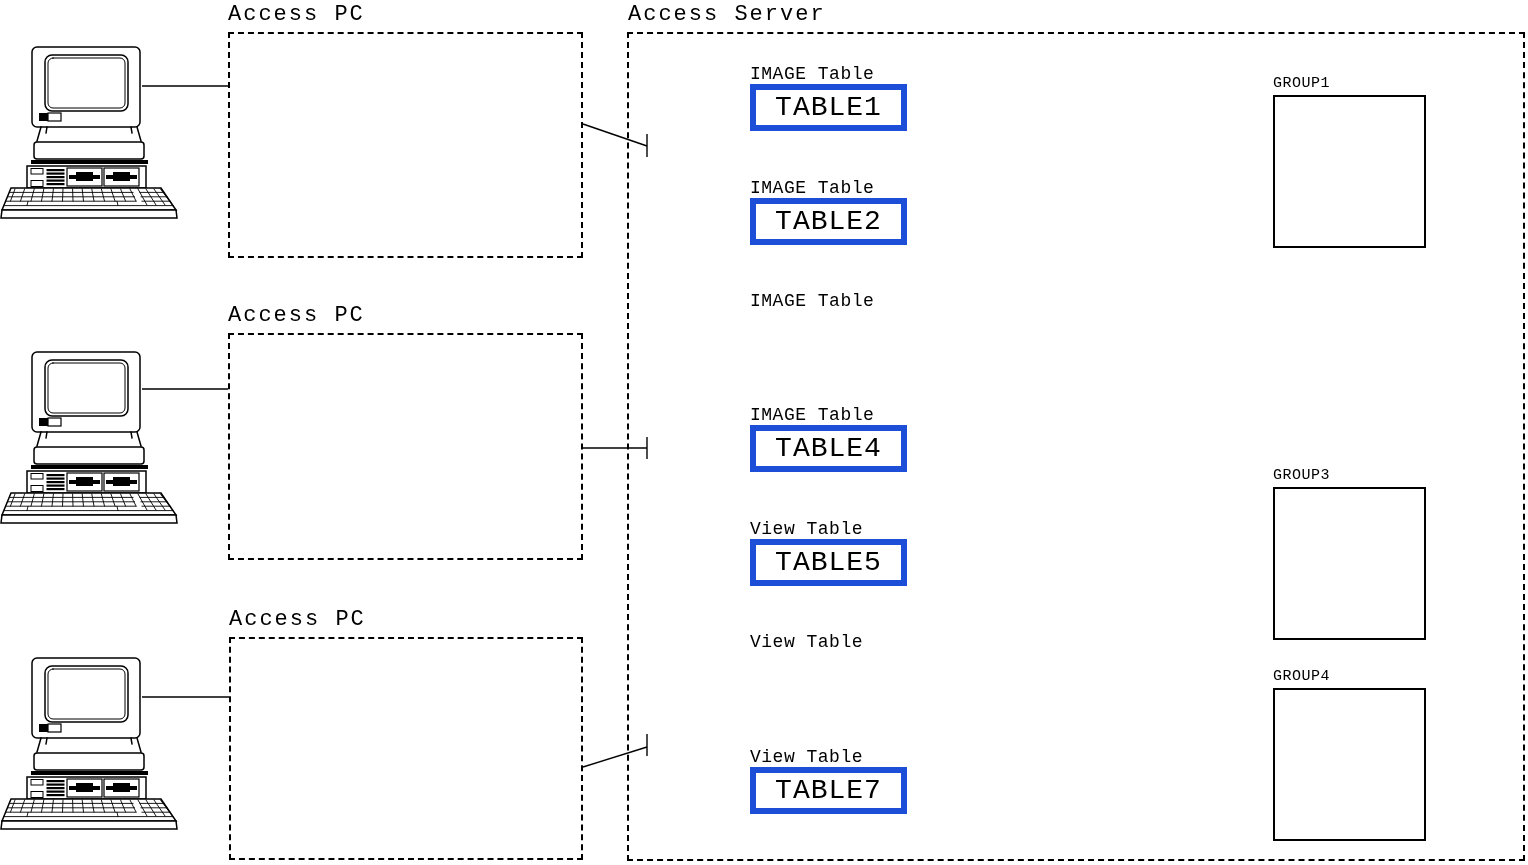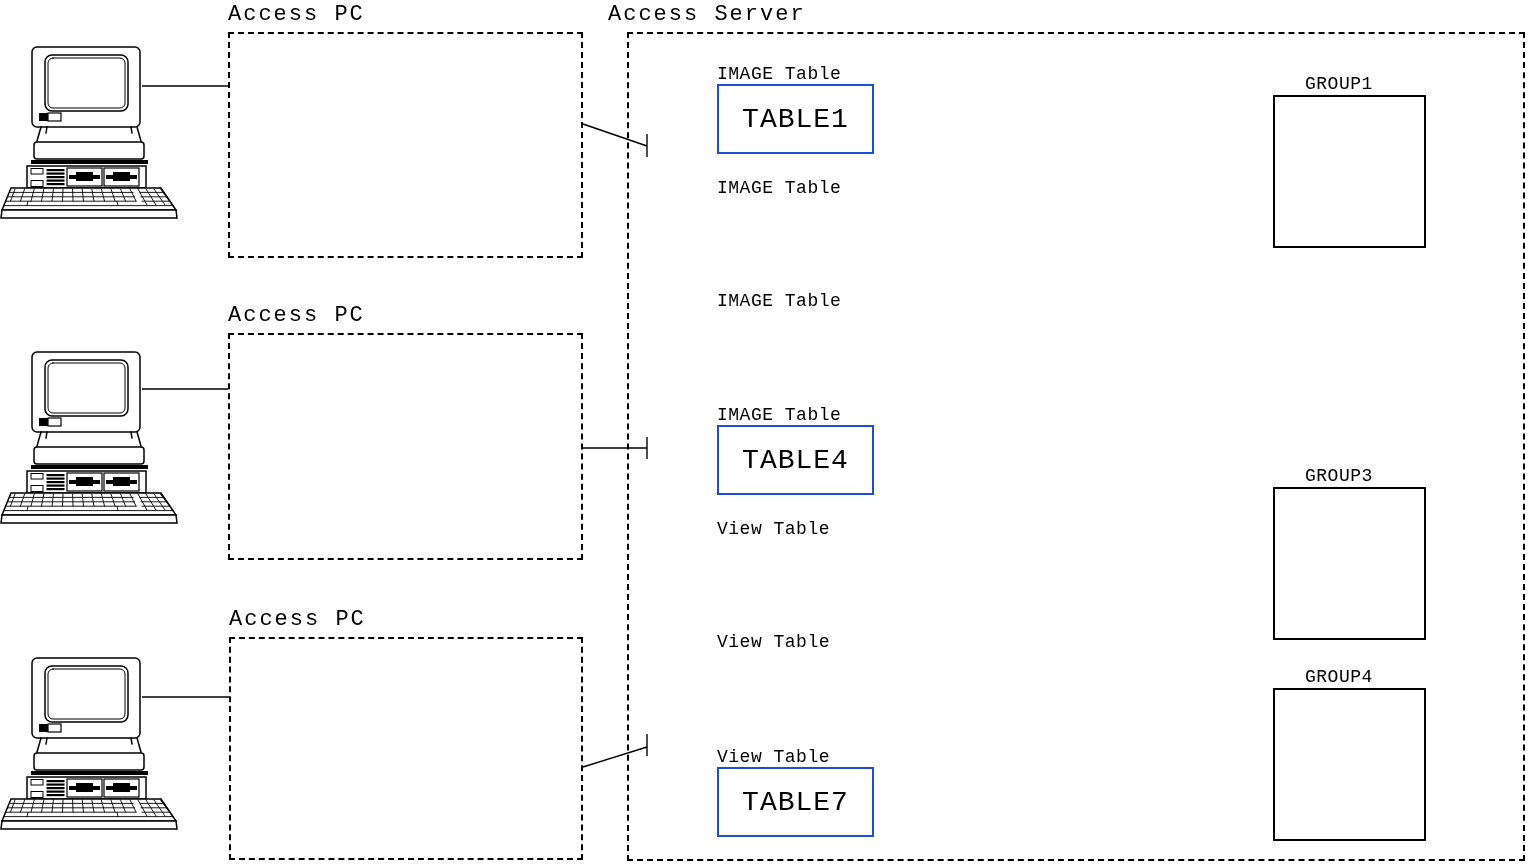--- a/index.html
+++ b/index.html
@@ -16,60 +16,60 @@
   .big-label{
     position:absolute;
     font-size:22px;
     letter-spacing:2px;
     white-space:nowrap;
     line-height:26px;
   }
   .pc-label-1{left:228px;top:2px;}
   .pc-label-2{left:228px;top:303px;}
   .pc-label-3{left:229px;top:607px;}
-  .server-label{left:608px;top:2px;}
+  .server-label{left:628px;top:2px;}
 
   
   .dash-box{
     position:absolute;
     border:2px dashed #000;
     background:transparent;
     box-sizing:border-box;
   }
   .pc-box-1{left:228px;top:32px;width:355px;height:226px;}
   .pc-box-2{left:228px;top:333px;width:355px;height:227px;}
   .pc-box-3{left:229px;top:637px;width:354px;height:223px;}
   .server-box{left:627px;top:32px;width:898px;height:829px;}
 
   
   .pc-art{position:absolute;left:0;width:185px;height:190px;}
   .pc-art-1{top:38px;}
   .pc-art-2{top:343px;}
   .pc-art-3{top:649px;}
 
   
-  .table-unit{position:absolute;left:717px;width:158px;}
+  .table-unit{position:absolute;left:750px;width:158px;}
   .tu-1{top:64px;} .tu-2{top:178px;} .tu-3{top:291px;}
   .tu-4{top:405px;} .tu-5{top:519px;} .tu-6{top:632px;} .tu-7{top:747px;}
   .table-type{
     height:20px;font-size:18px;letter-spacing:0.5px;line-height:20px;white-space:nowrap;
   }
   .table-box{
     box-sizing:border-box;
-    width:157px;height:70px;
-    border:2px solid #1d4ed8;
+    width:157px;height:47px;
+    border:6px solid #1d4ed8;
     display:flex;align-items:center;justify-content:center;
   }
   .table-name{font-size:28px;letter-spacing:1px;white-space:nowrap;}
 
   
   .group-unit{position:absolute;left:1273px;width:153px;}
   .gu-1{top:74px;} .gu-2{top:269px;} .gu-3{top:466px;} .gu-4{top:667px;}
   .group-label{
-    height:21px;font-size:18px;letter-spacing:0.5px;line-height:20px;white-space:nowrap;margin-left:32px;
+    height:21px;font-size:15px;letter-spacing:0.5px;line-height:20px;white-space:nowrap;
   }
   .group-box{
     box-sizing:border-box;
     width:153px;height:153px;
     border:2px solid #000;
     background:#fff;
   }
 
   
   .conn-layer{position:absolute;left:0;top:0;pointer-events:none;}
@@ -154,32 +154,38 @@
   <div class="dash-box server-box"></div>
 
   <div class="table-unit tu-1">
     <div class="table-type">IMAGE Table</div>
     <div class="table-box">
       <span class="table-name">TABLE1</span>
     </div>
   </div>
   <div class="table-unit tu-2">
     <div class="table-type">IMAGE Table</div>
+    <div class="table-box">
+      <span class="table-name">TABLE2</span>
+    </div>
   </div>
   <div class="table-unit tu-3">
     <div class="table-type">IMAGE Table</div>
   </div>
   <div class="table-unit tu-4">
     <div class="table-type">IMAGE Table</div>
     <div class="table-box">
       <span class="table-name">TABLE4</span>
     </div>
   </div>
   <div class="table-unit tu-5">
     <div class="table-type">View Table</div>
+    <div class="table-box">
+      <span class="table-name">TABLE5</span>
+    </div>
   </div>
   <div class="table-unit tu-6">
     <div class="table-type">View Table</div>
   </div>
   <div class="table-unit tu-7">
     <div class="table-type">View Table</div>
     <div class="table-box">
       <span class="table-name">TABLE7</span>
     </div>
   </div>

